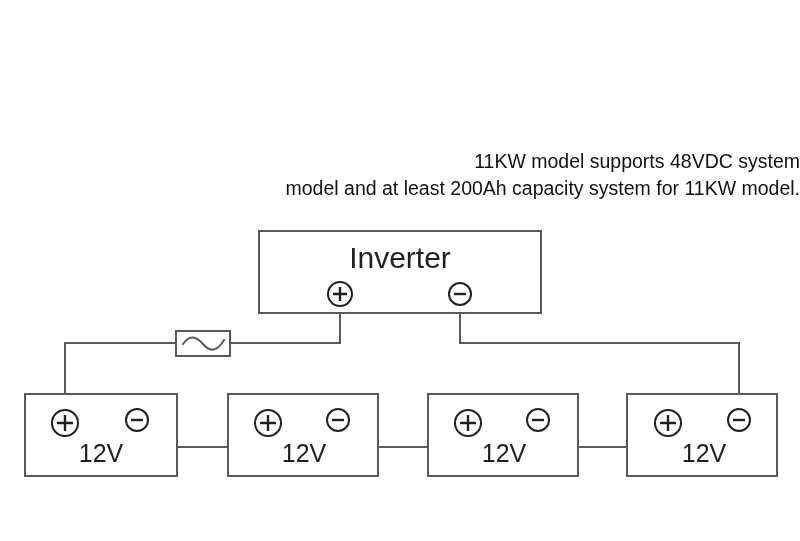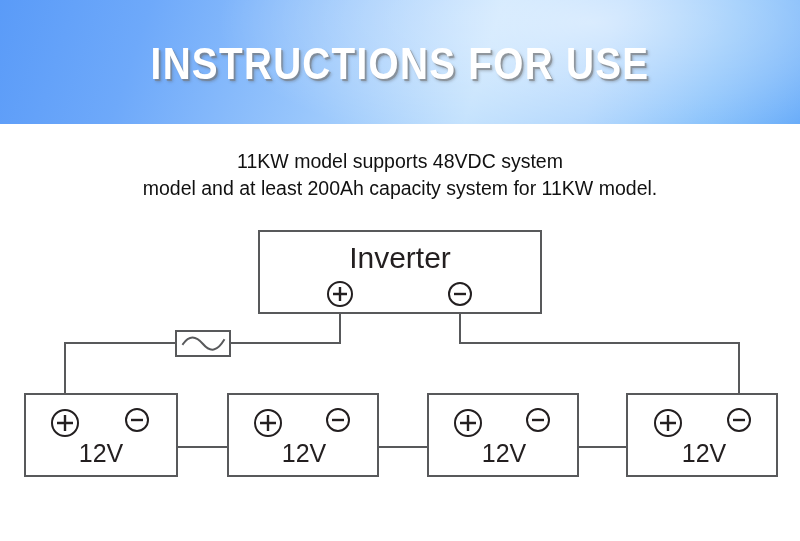--- a/index.html
+++ b/index.html
@@ -68,21 +68,21 @@
     text-shadow:
       2px 2px 0px rgba(120,120,120,0.55),
       3px 3px 3px rgba(90,90,90,0.35);
   }
   
   .caption {
     position: absolute;
     left: 0;
     top: 148px;
     width: 800px;
-    text-align: center;
+    text-align: right;
     color: #111111;
     font-size: 19.5px;
     line-height: 27px;
     white-space: nowrap;
   }
   .caption-line { display: block; }
   
   .diagram {
     position: absolute;
     left: 0;
@@ -124,24 +124,20 @@
     font-family: "Liberation Sans", sans-serif;
     font-size: 25px;
     text-anchor: middle;
   }
 </style>
 </head>
 <body>
 
 <div id="page">
 
-  <div class="banner">
-    <div class="banner-sheen"></div>
-    <div class="banner-title">INSTRUCTIONS FOR USE</div>
-  </div>
 
   <div class="caption">
     <span class="caption-line">11KW model supports 48VDC system</span>
     <span class="caption-line">model and at least 200Ah capacity system for 11KW model.</span>
   </div>
 
   <svg class="diagram" viewBox="0 0 800 541">
 
     <g>
 

